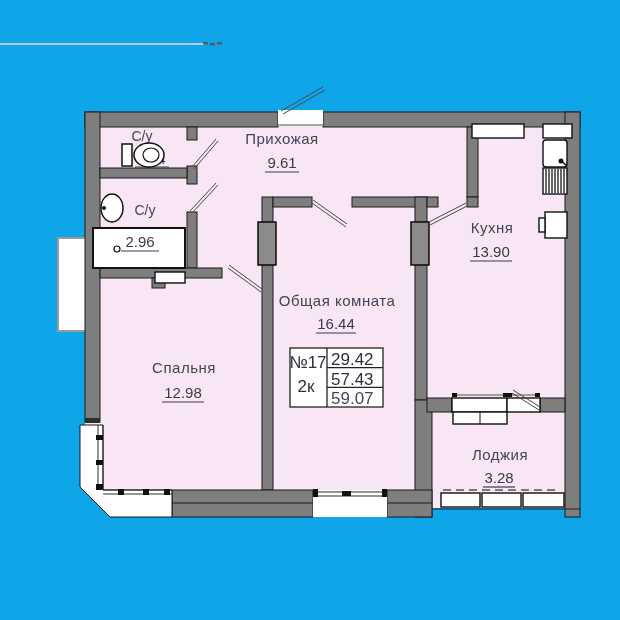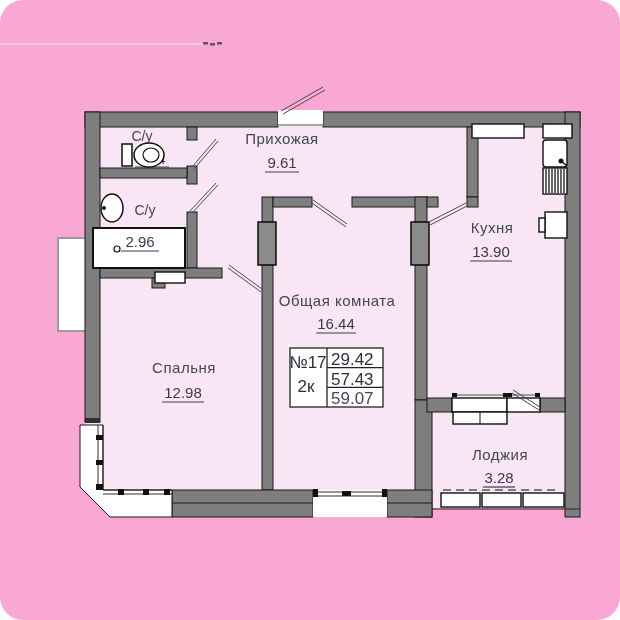--- a/index.html
+++ b/index.html
@@ -1,17 +1,17 @@
 <!DOCTYPE html>
 <html><head>
 <meta charset="utf-8">
 <style>
   html,body{margin:0;padding:0;background:#ffffff;}
-  .stage{position:relative;width:620px;height:620px;background:#f9a8d4;overflow:hidden;
-         font-family:"Liberation Sans", sans-serif;border-radius:23px;}
+  .stage{position:relative;width:620px;height:620px;background:#0ea5e9;overflow:hidden;
+         font-family:"Liberation Sans", sans-serif;}
   svg{position:absolute;left:0;top:0;}
   text{fill:#44445a;}
   .room-label{font-size:15px;letter-spacing:.5px;}
   .room-label-sm{font-size:14px;}
   .area-num{font-size:15px;fill:#3a3a4e;}
   .area-num-sm{font-size:14px;fill:#3a3a4e;}
   .tbl-num{font-size:17px;fill:#2e2e3e;}
   .tbl-num-red{font-size:17px;}
   .wall{fill:#7e7e7e;stroke:#1a1a1a;stroke-width:1;}
   .pilaster{fill:#8b8b8b;stroke:#000;stroke-width:1.4;}

